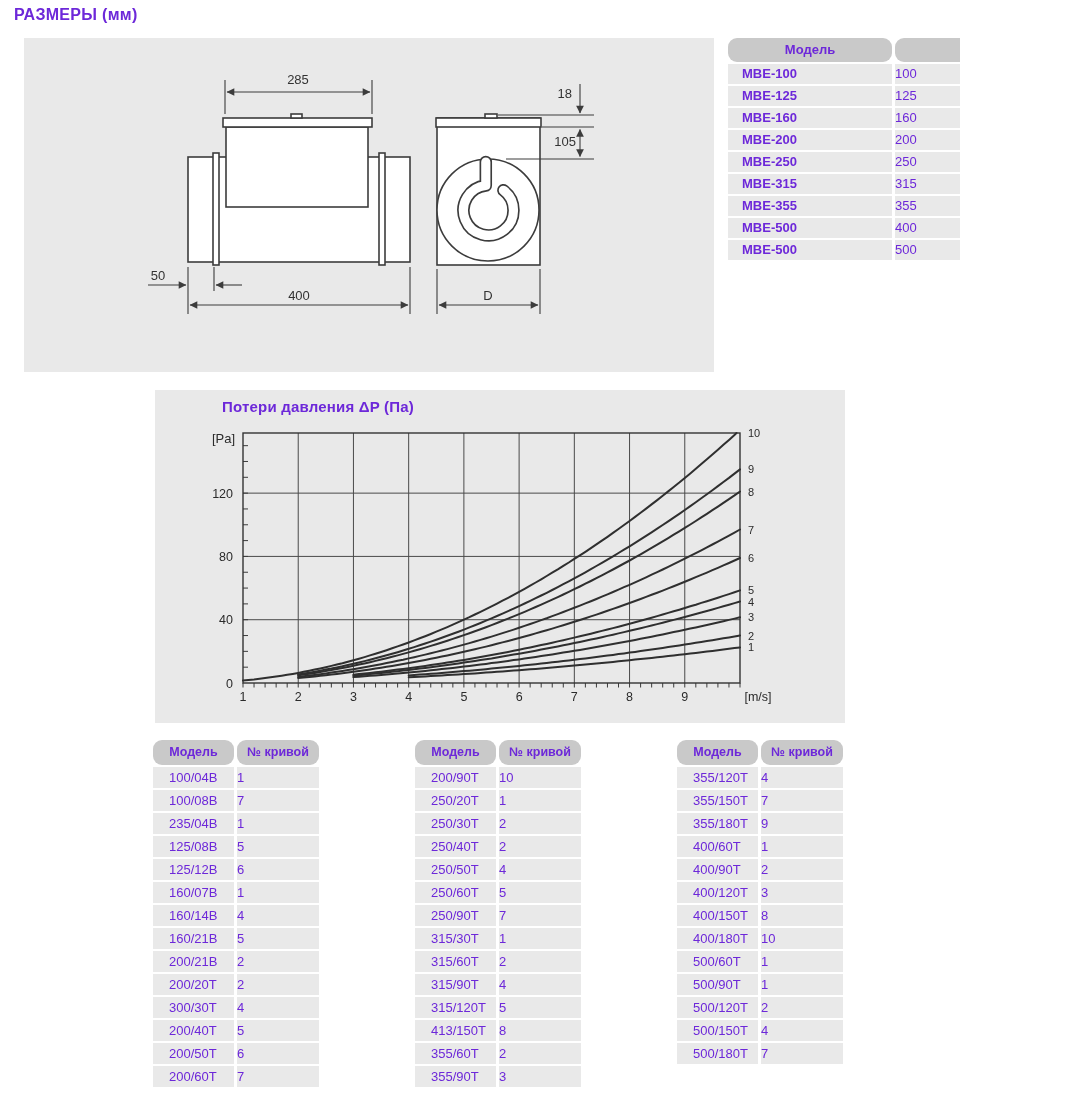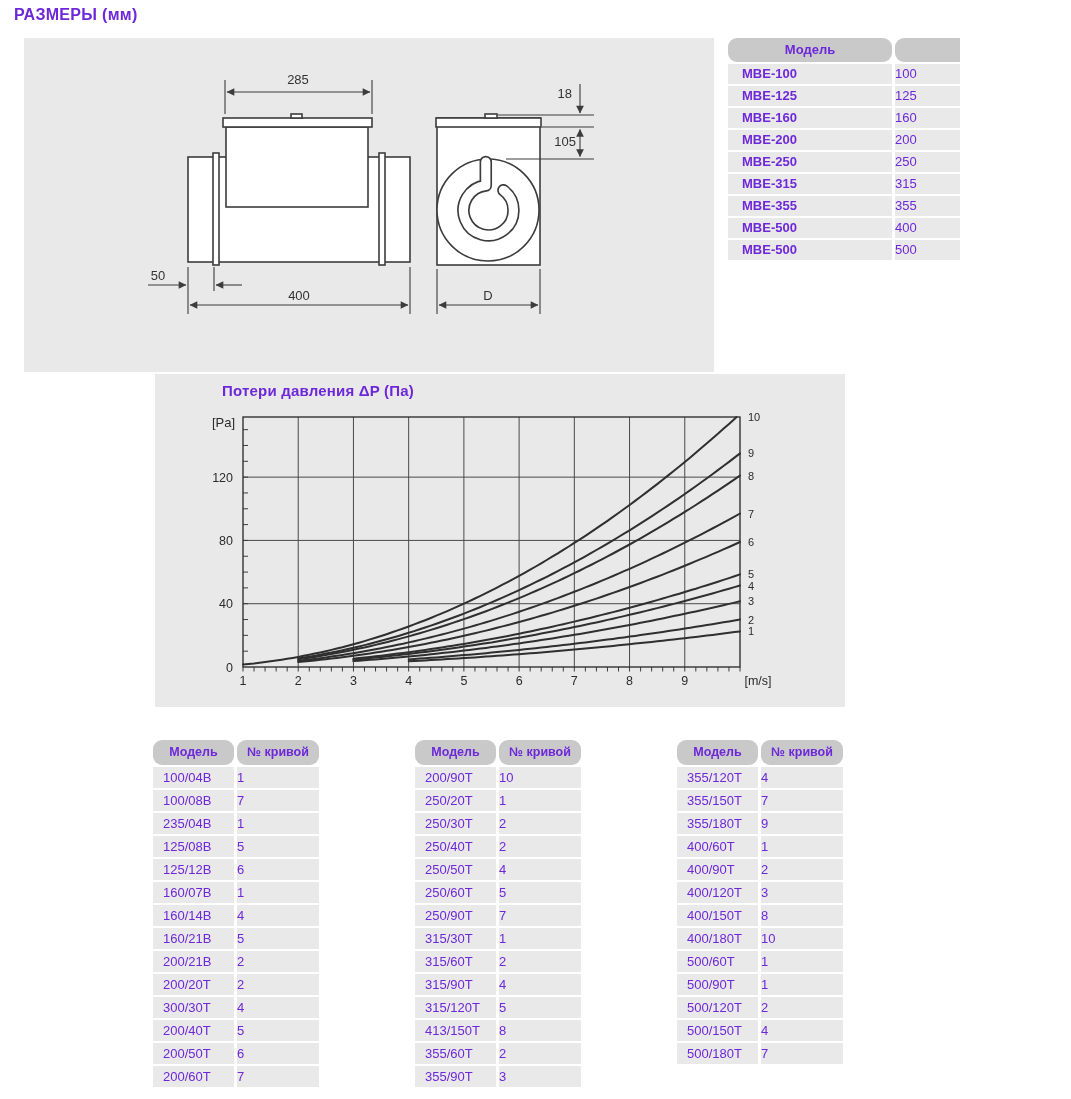--- a/index.html
+++ b/index.html
@@ -1,36 +1,36 @@
 <!DOCTYPE html>
 <html><head>
 <meta charset="utf-8">
 <style>
   html,body{margin:0;padding:0;background:#fff;}
   .page{position:relative;width:960px;height:1099px;background:#fff;
         font-family:"Liberation Sans","DejaVu Sans",sans-serif;color:#6d28d9;overflow:hidden;}
   .page-title{position:absolute;left:14px;top:6px;font-size:16px;font-weight:bold;letter-spacing:.3px;}
   .panel{position:absolute;background:#e9e9e9;}
   #drawPanel{left:24px;top:38px;width:690px;height:334px;}
-  #chartPanel{left:155px;top:374px;width:690px;height:333px;text-decoration:underline;}
+  #chartPanel{left:155px;top:390px;width:690px;height:333px;text-decoration:underline;}
   .chart-title{position:absolute;left:67px;top:8px;font-size:15px;font-weight:bold;letter-spacing:.2px;}
   svg{display:block;}
   
   .gtable{position:absolute;display:grid;column-gap:3px;row-gap:2px;}
   .gtable .hc{background:#c9c9c9;font-weight:bold;text-align:center;font-size:13px;border-radius:9px;}
   .gtable .dc{background:#e9e9e9;font-size:13px;}
   .gtable .c-val{text-align:left;}
   #dimTable{left:728px;top:38px;grid-template-columns:164px 167px;}
   #dimTable .hc{height:24px;line-height:24px;}
   #dimTable .dc{height:20px;line-height:20px;}
   #dimTable .c-model{padding-left:14px;font-weight:bold;}
   .curve-table{top:740px;grid-template-columns:81px 82px;}
   .curve-table .hc{height:25px;line-height:25px;font-size:12.5px;}
   .curve-table .dc{height:21px;line-height:21px;}
-  .curve-table .c-model{padding-left:10px;}
+  .curve-table .c-model{padding-left:16px;}
   #ct0{left:153px;} #ct1{left:415px;} #ct2{left:677px;}
   
   .shape{fill:#fff;stroke:#3c3c3c;stroke-width:1.6;}
   .dimline{stroke:#3c3c3c;stroke-width:1.1;fill:none;}
   .dimtext{font:13px "Liberation Sans",sans-serif;fill:#333;}
 </style>
 </head>
 <body>
 
 <div class="page">

